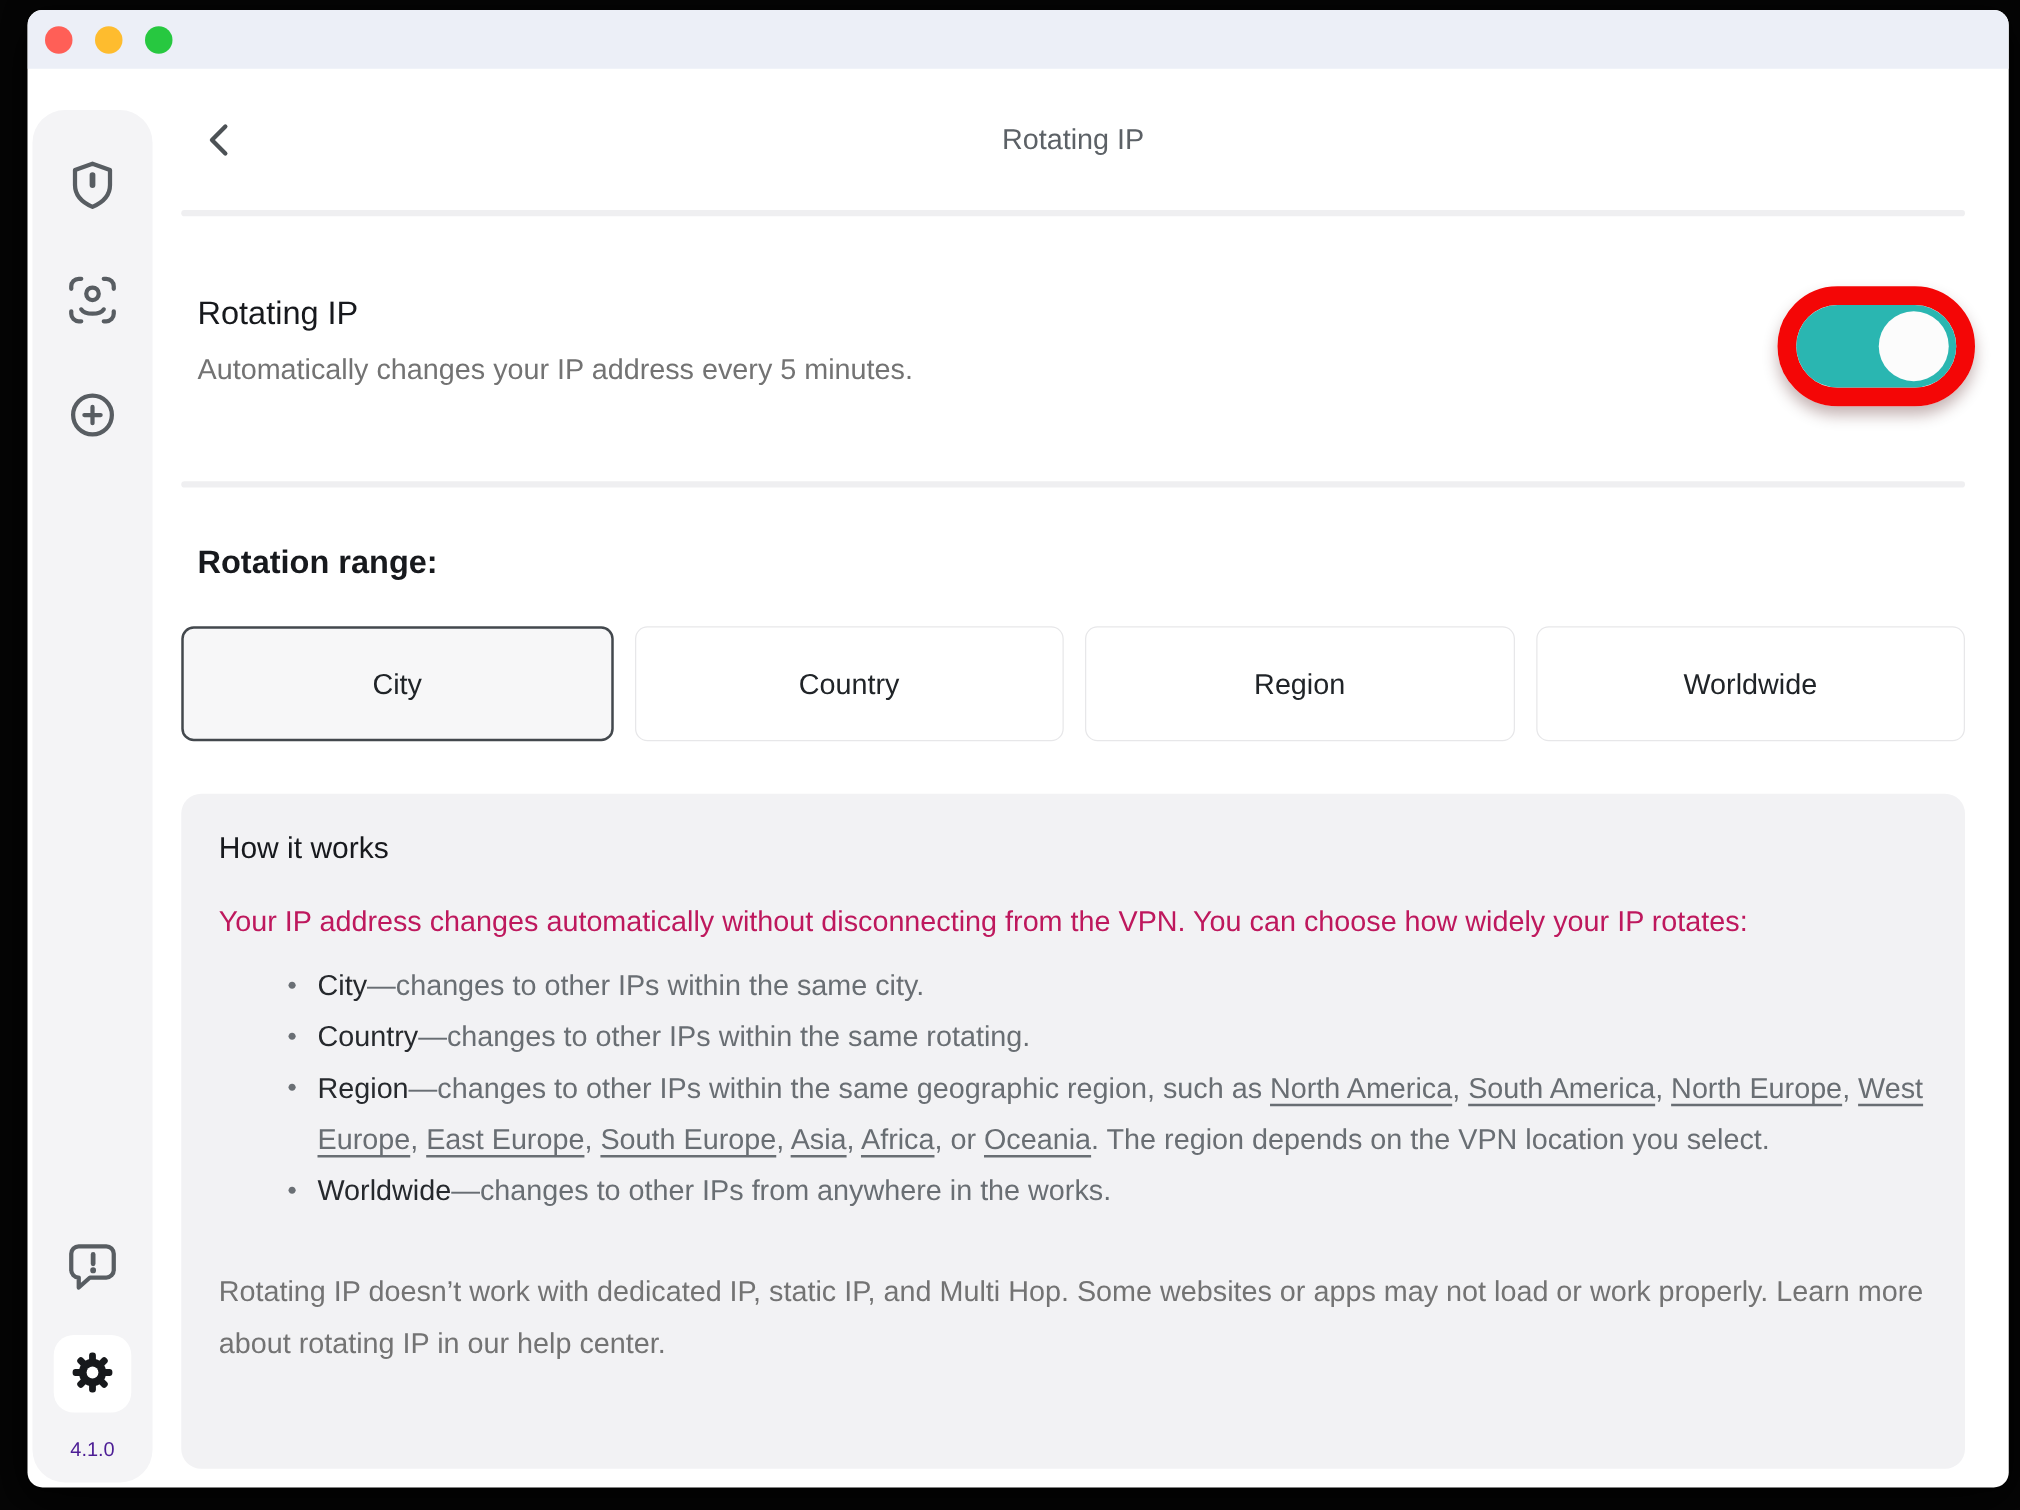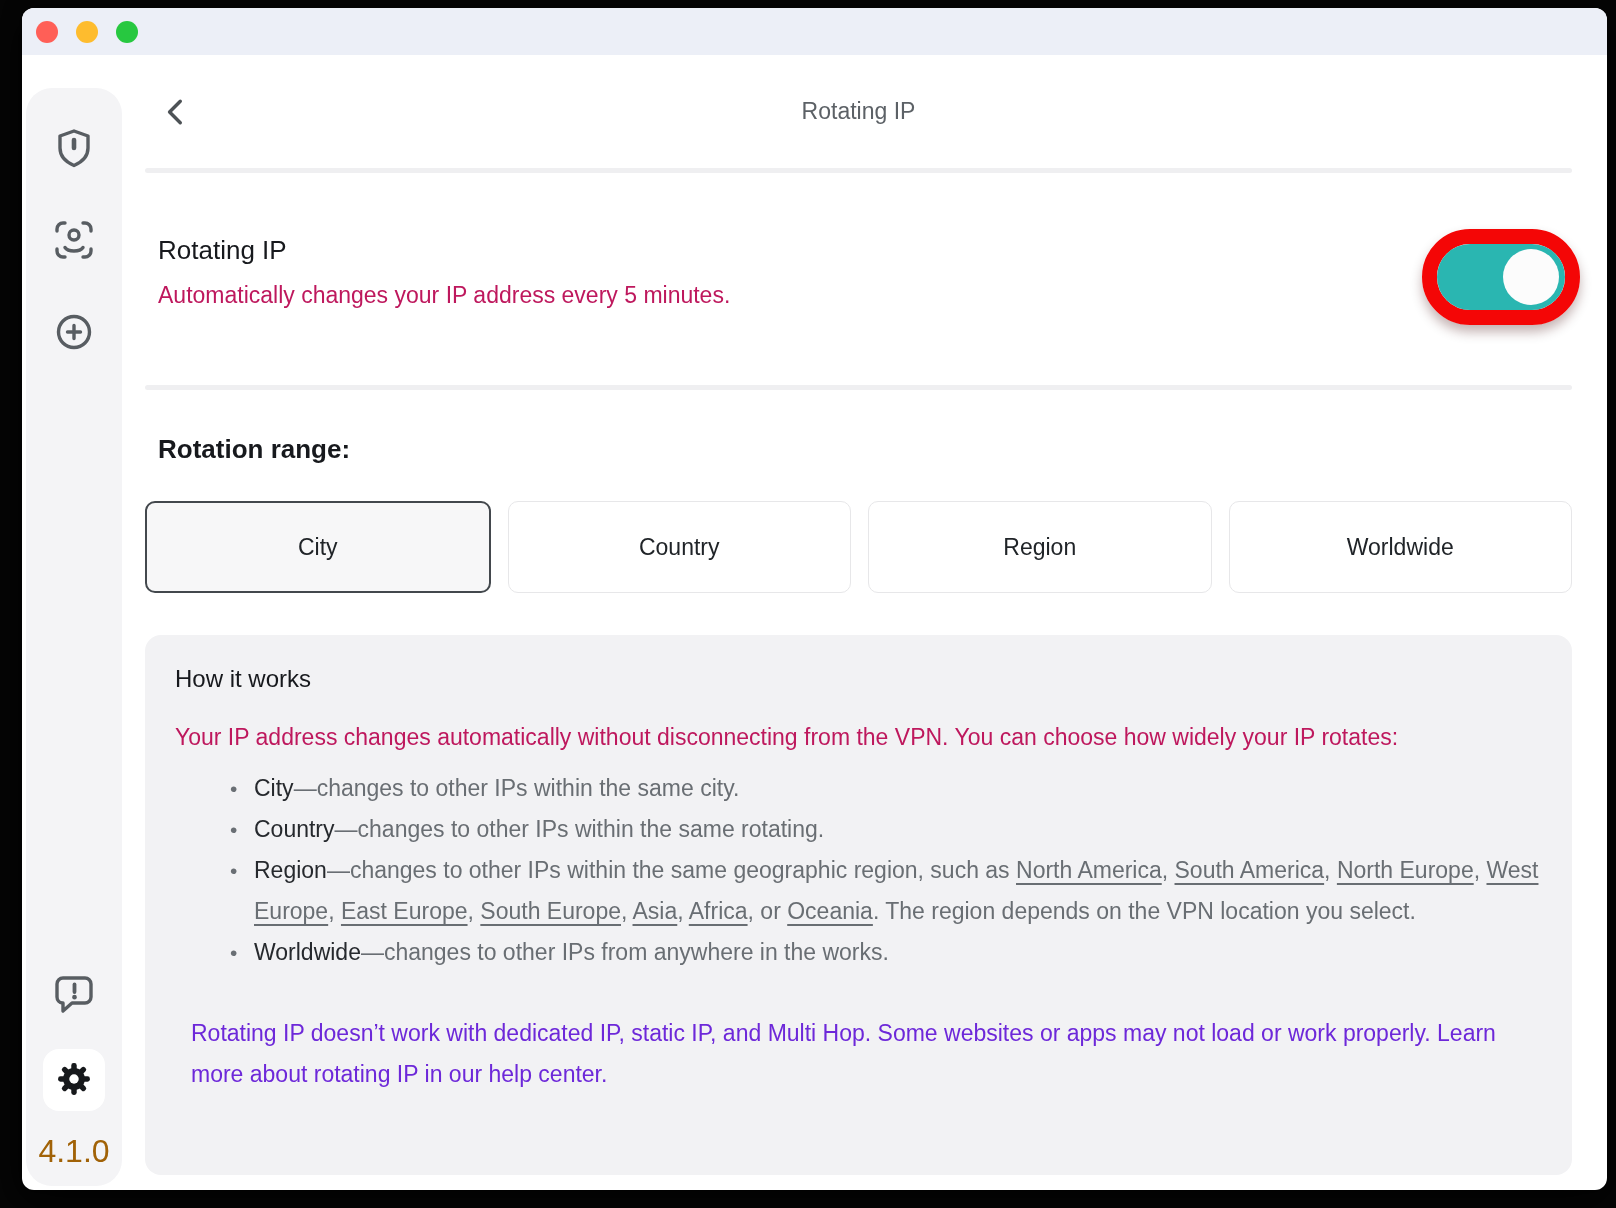--- a/index.html
+++ b/index.html
@@ -24,34 +24,34 @@
     justify-content:space-between;align-items:center;padding:14px 0 16px;}
   .side-top,.side-bottom{display:flex;flex-direction:column;align-items:center;}
   .icon-btn{width:44px;height:44px;display:flex;align-items:center;justify-content:center;
     background:transparent;border:none;padding:0;cursor:pointer;}
   .side-top .icon-btn{margin:24px 0;}
   .side-bottom .icon-btn{margin:18px 0;}
   .icon-btn svg{display:block;}
   .gear-tile{width:62px;height:62px;border-radius:16px;background:#ffffff;
     display:flex;align-items:center;justify-content:center;border:none;cursor:pointer;
     margin:16px 0 22px;}
-  .version{font-size:32px;color:#a16207;}
+  .version{font-size:16px;color:#4c1d95;}
 
   
   .content{position:absolute;left:123px;top:47px;width:1427px;}
   .page-header{position:relative;height:113px;display:flex;align-items:center;
     justify-content:center;}
   .back-btn{position:absolute;left:16px;top:42px;background:transparent;border:none;
     padding:0;cursor:pointer;}
   .page-title{font-size:23px;color:#5c6166;}
   .divider{height:5px;background:#efeff1;border-radius:3px;}
 
   .toggle-section{position:relative;height:212px;padding:62px 0 0 13px;}
   .sec-title{font-size:26px;color:#17191d;font-weight:400;margin:0;}
-  .sec-desc{font-size:23px;color:#be185d;margin:16px 0 0;}
+  .sec-desc{font-size:23px;color:#737373;margin:16px 0 0;}
 
   .annotation-ring{position:absolute;right:-8px;top:56px;border:15px solid #f40606;
     border-radius:52px;box-shadow:0 7px 12px rgba(60,0,0,.30);}
   .toggle{width:128px;height:66px;border-radius:33px;background:#2ab6b1;
     position:relative;border:none;padding:0;cursor:pointer;display:block;}
   .knob{position:absolute;right:6px;top:5px;width:56px;height:56px;border-radius:50%;
     background:#fcfcfc;}
 
   .range-section{padding:44px 0 0;}
   .range-label{font-size:26px;color:#17191d;margin:0 0 0 13px;}
@@ -66,21 +66,21 @@
     padding:30px 30px 0;overflow:hidden;}
   .info-title{font-size:24px;color:#17191d;font-weight:400;margin:0;}
   .info-text{font-size:23px;line-height:41px;color:#be185d;margin:24px 0 0;}
   .info-list{margin:10px 0 0;padding-left:47px;list-style:none;}
   .info-list li{position:relative;font-size:23px;line-height:41px;color:#696e73;margin-left:32px;}
   .info-list li::before{content:"\2022";position:absolute;left:-24px;top:0;
     color:#6a6f74;font-size:21px;}
   .term{color:#26292d;}
   .u{text-decoration:underline;text-underline-offset:5px;
     text-decoration-thickness:1.5px;}
-  .info-footer{font-size:23px;line-height:41px;color:#6d28d9;margin:40px 16px 0;}
+  .info-footer{font-size:23px;line-height:41px;color:#737373;margin:40px 0 0;}
 </style>
 </head>
 <body>
 
 <div class="window">
 
   <div class="titlebar">
     <span class="tl red"></span>
     <span class="tl yellow"></span>
     <span class="tl green"></span>

